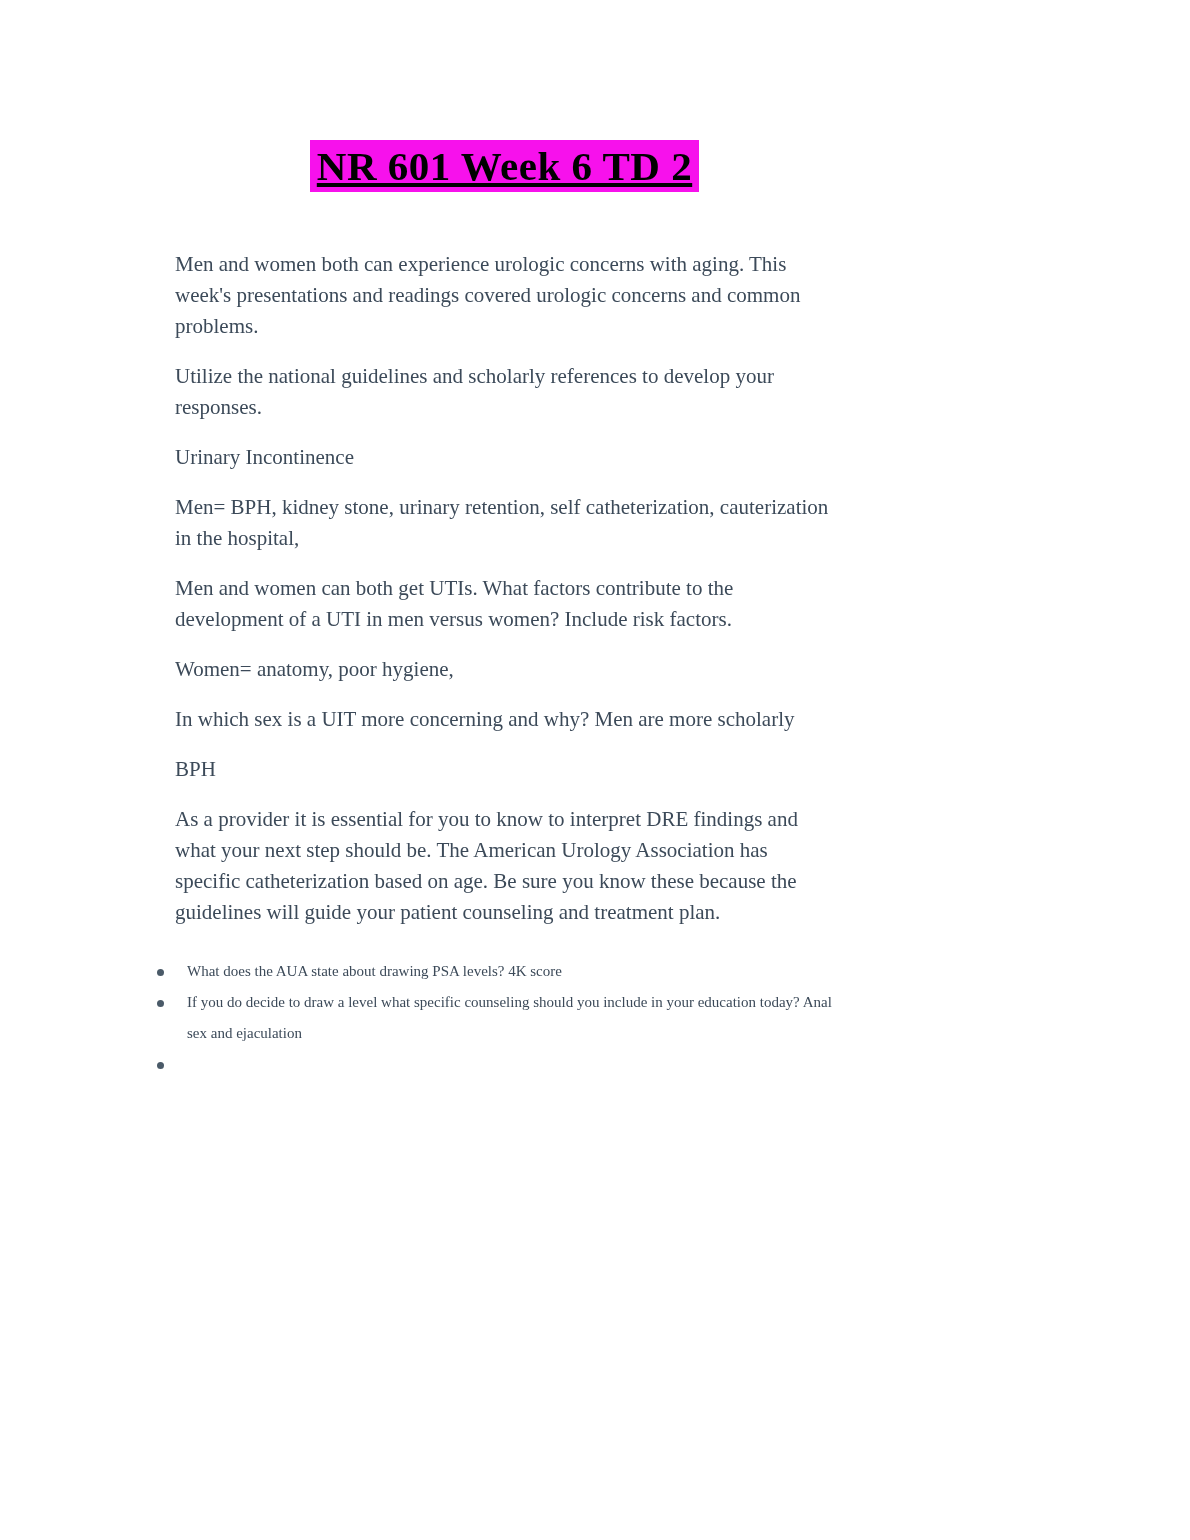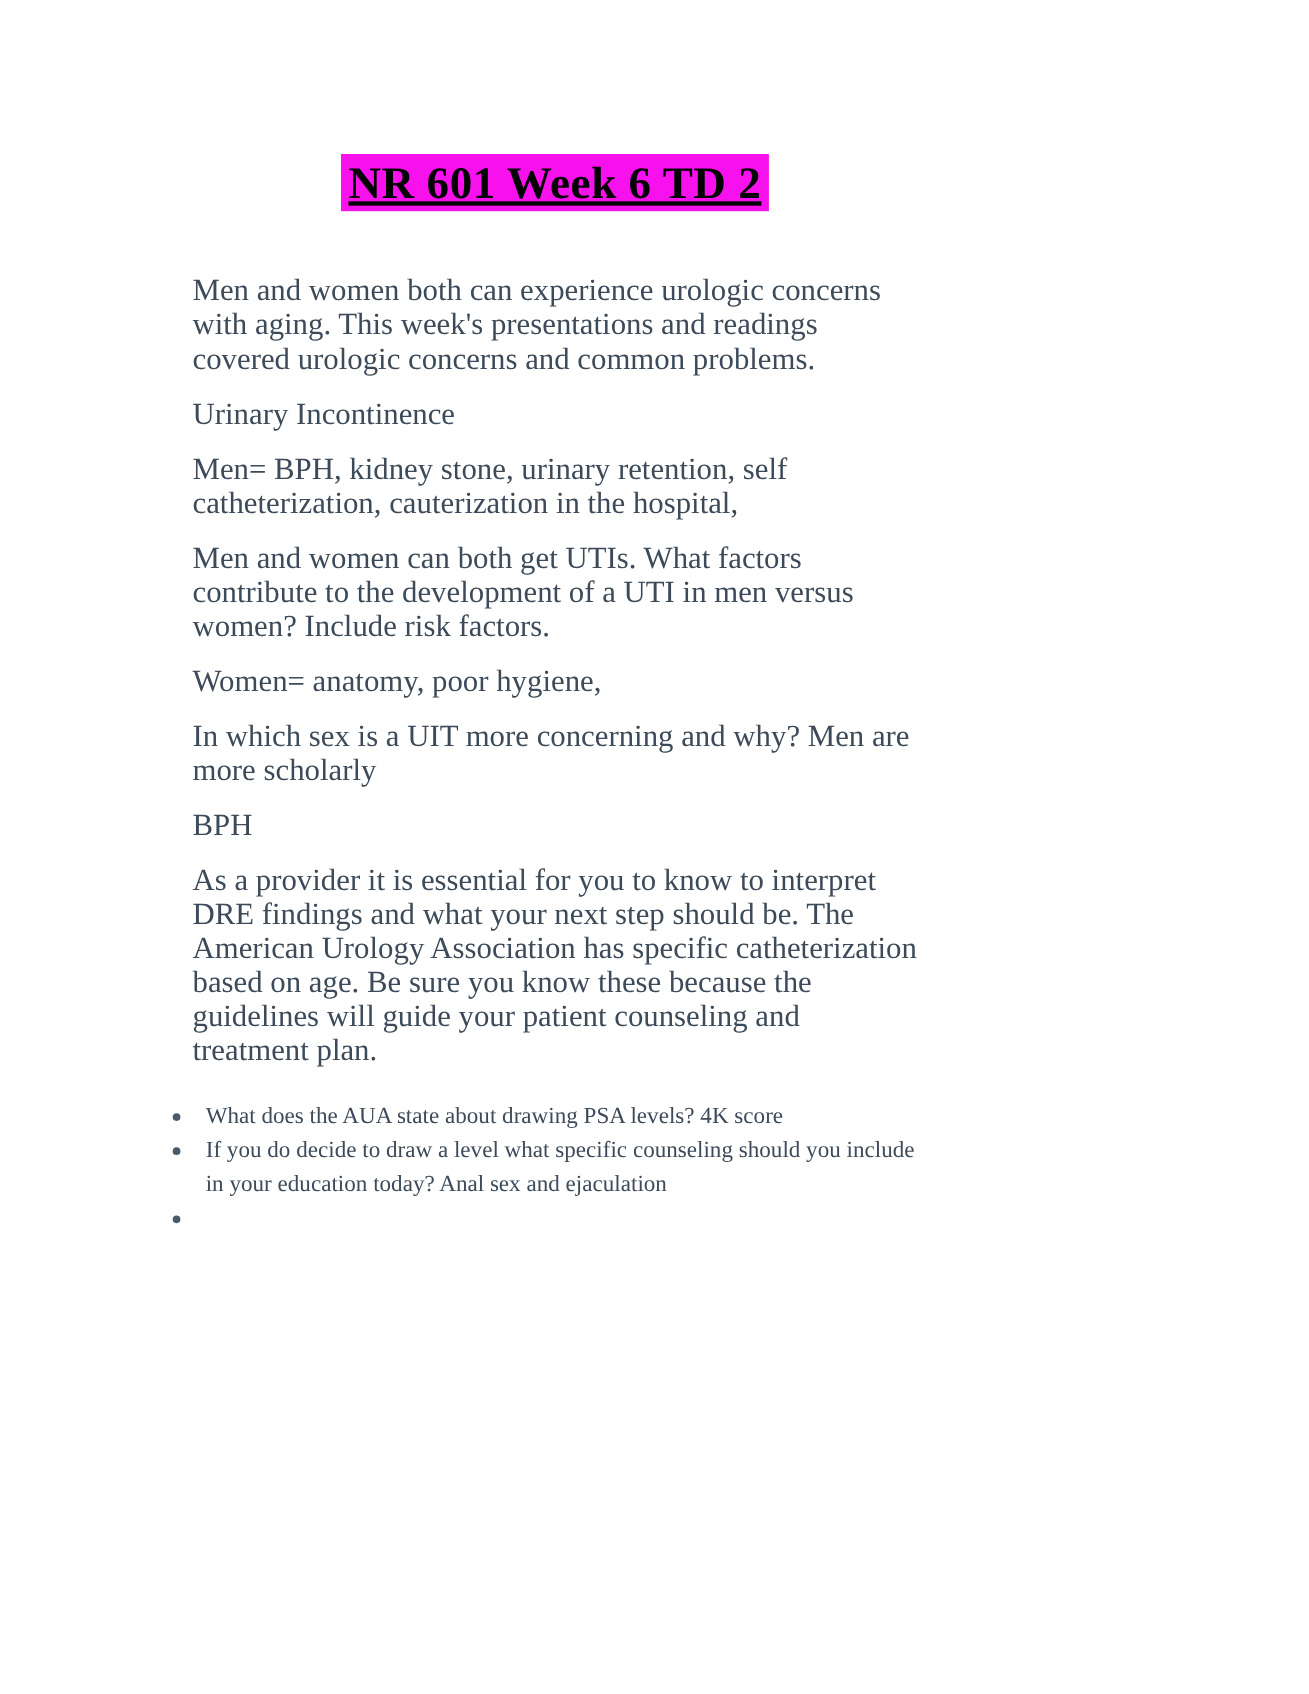--- a/index.html
+++ b/index.html
@@ -30,36 +30,36 @@
     background: #f711ec;
     color: #000000;
     font-weight: bold;
     text-decoration: underline;
     font-size: 41px;
     line-height: 50px;
     padding: 1px 7px;
     letter-spacing: 0.5px;
   }
   .content p {
-    font-size: 28px;
+    font-size: 21px;
     line-height: 31px;
     margin: 0 0 19px 0;
   }
   .content p.bold-heading {
     font-weight: normal;
   }
   .bullet-list {
     list-style: none;
     margin: 28px 0 0 -20px;
     padding: 0;
   }
   .bullet-list li {
     position: relative;
     padding-left: 32px;
-    font-size: 21px;
+    font-size: 15px;
     line-height: 31px;
     margin: 0;
   }
   .bullet-list li .dot {
     position: absolute;
     left: 2px;
     top: 13px;
     width: 7px;
     height: 7px;
     border-radius: 50%;
@@ -72,20 +72,21 @@
 <div class="page">
 
   <div class="title-row">
     <span class="doc-title">NR 601 Week 6 TD 2</span>
   </div>
 
   <div class="content">
 
     <p>Men and women both can experience urologic concerns with aging. This week's presentations and readings covered urologic concerns and common problems.</p>
 
+    <p>Utilize the national guidelines and scholarly references to develop your responses.</p>
 
     <p class="bold-heading">Urinary Incontinence</p>
 
     <p>Men= BPH, kidney stone, urinary retention, self catheterization, cauterization in the hospital,</p>
 
     <p>Men and women can both get UTIs. What factors contribute to the development of a UTI in men versus women? Include risk factors.</p>
 
     <p>Women= anatomy, poor hygiene,</p>
 
     <p>In which sex is a UIT more concerning and why? Men are more scholarly</p>

